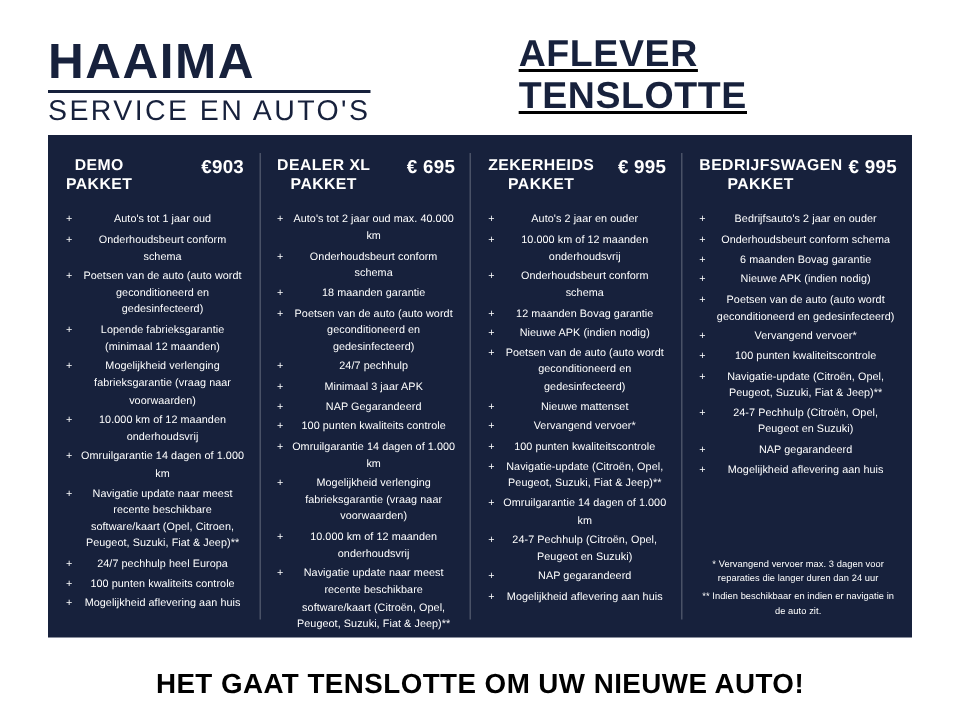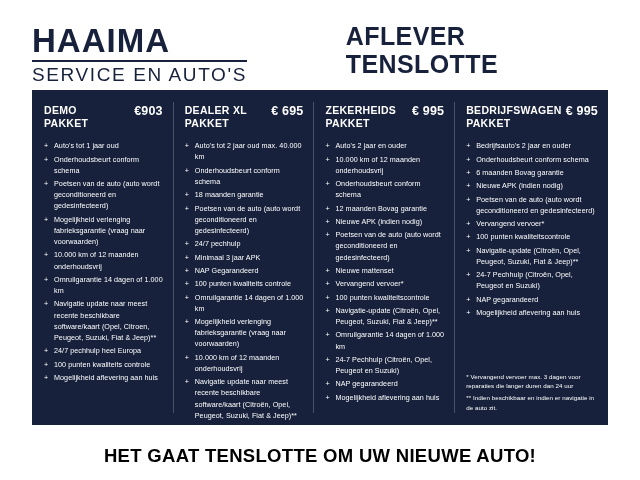--- a/index.html
+++ b/index.html
@@ -54,20 +54,21 @@
     font-size: 19px;
     font-weight: normal;
     letter-spacing: 1.6px;
     color: #17213c;
     line-height: 1;
   }
   .title-block {
     text-align: left;
     padding-right: 110px;
     margin-top: -2px;
+    text-decoration: underline;
   }
   .title-line {
     font-size: 25px;
     font-weight: bold;
     color: #17213c;
     letter-spacing: 0.4px;
     line-height: 1.12;
   }
 
   
@@ -80,20 +81,21 @@
     box-sizing: border-box;
   }
   .card {
     position: relative;
     flex: 1 1 0;
     padding: 14px 10px 10px 12px;
     box-sizing: border-box;
     color: #ffffff;
     display: flex;
     flex-direction: column;
+    text-align: center;
   }
   .card + .card::before {
     content: "";
     position: absolute;
     left: 0;
     top: 12px;
     bottom: 12px;
     width: 1px;
     background: rgba(255,255,255,0.22);
   }
@@ -188,20 +190,21 @@
         <div class="card-name">
           <span>DEMO</span><br>
           <span>PAKKET</span>
         </div>
         <div class="card-price">€903</div>
       </div>
       <ul class="features">
         <li>Auto's tot 1 jaar oud</li>
         <li>Onderhoudsbeurt conform schema</li>
         <li>Poetsen van de auto (auto wordt geconditioneerd en gedesinfecteerd)</li>
+        <li>Lopende fabrieksgarantie (minimaal 12 maanden)</li>
         <li>Mogelijkheid verlenging fabrieksgarantie (vraag naar voorwaarden)</li>
         <li>10.000 km of 12 maanden onderhoudsvrij</li>
         <li>Omruilgarantie 14 dagen of 1.000 km</li>
         <li>Navigatie update naar meest recente beschikbare software/kaart (Opel, Citroen,  Peugeot, Suzuki, Fiat &amp; Jeep)**</li>
         <li>24/7 pechhulp heel Europa</li>
         <li>100 punten kwaliteits controle</li>
         <li>Mogelijkheid aflevering aan huis</li>
       </ul>
     </div>
 

